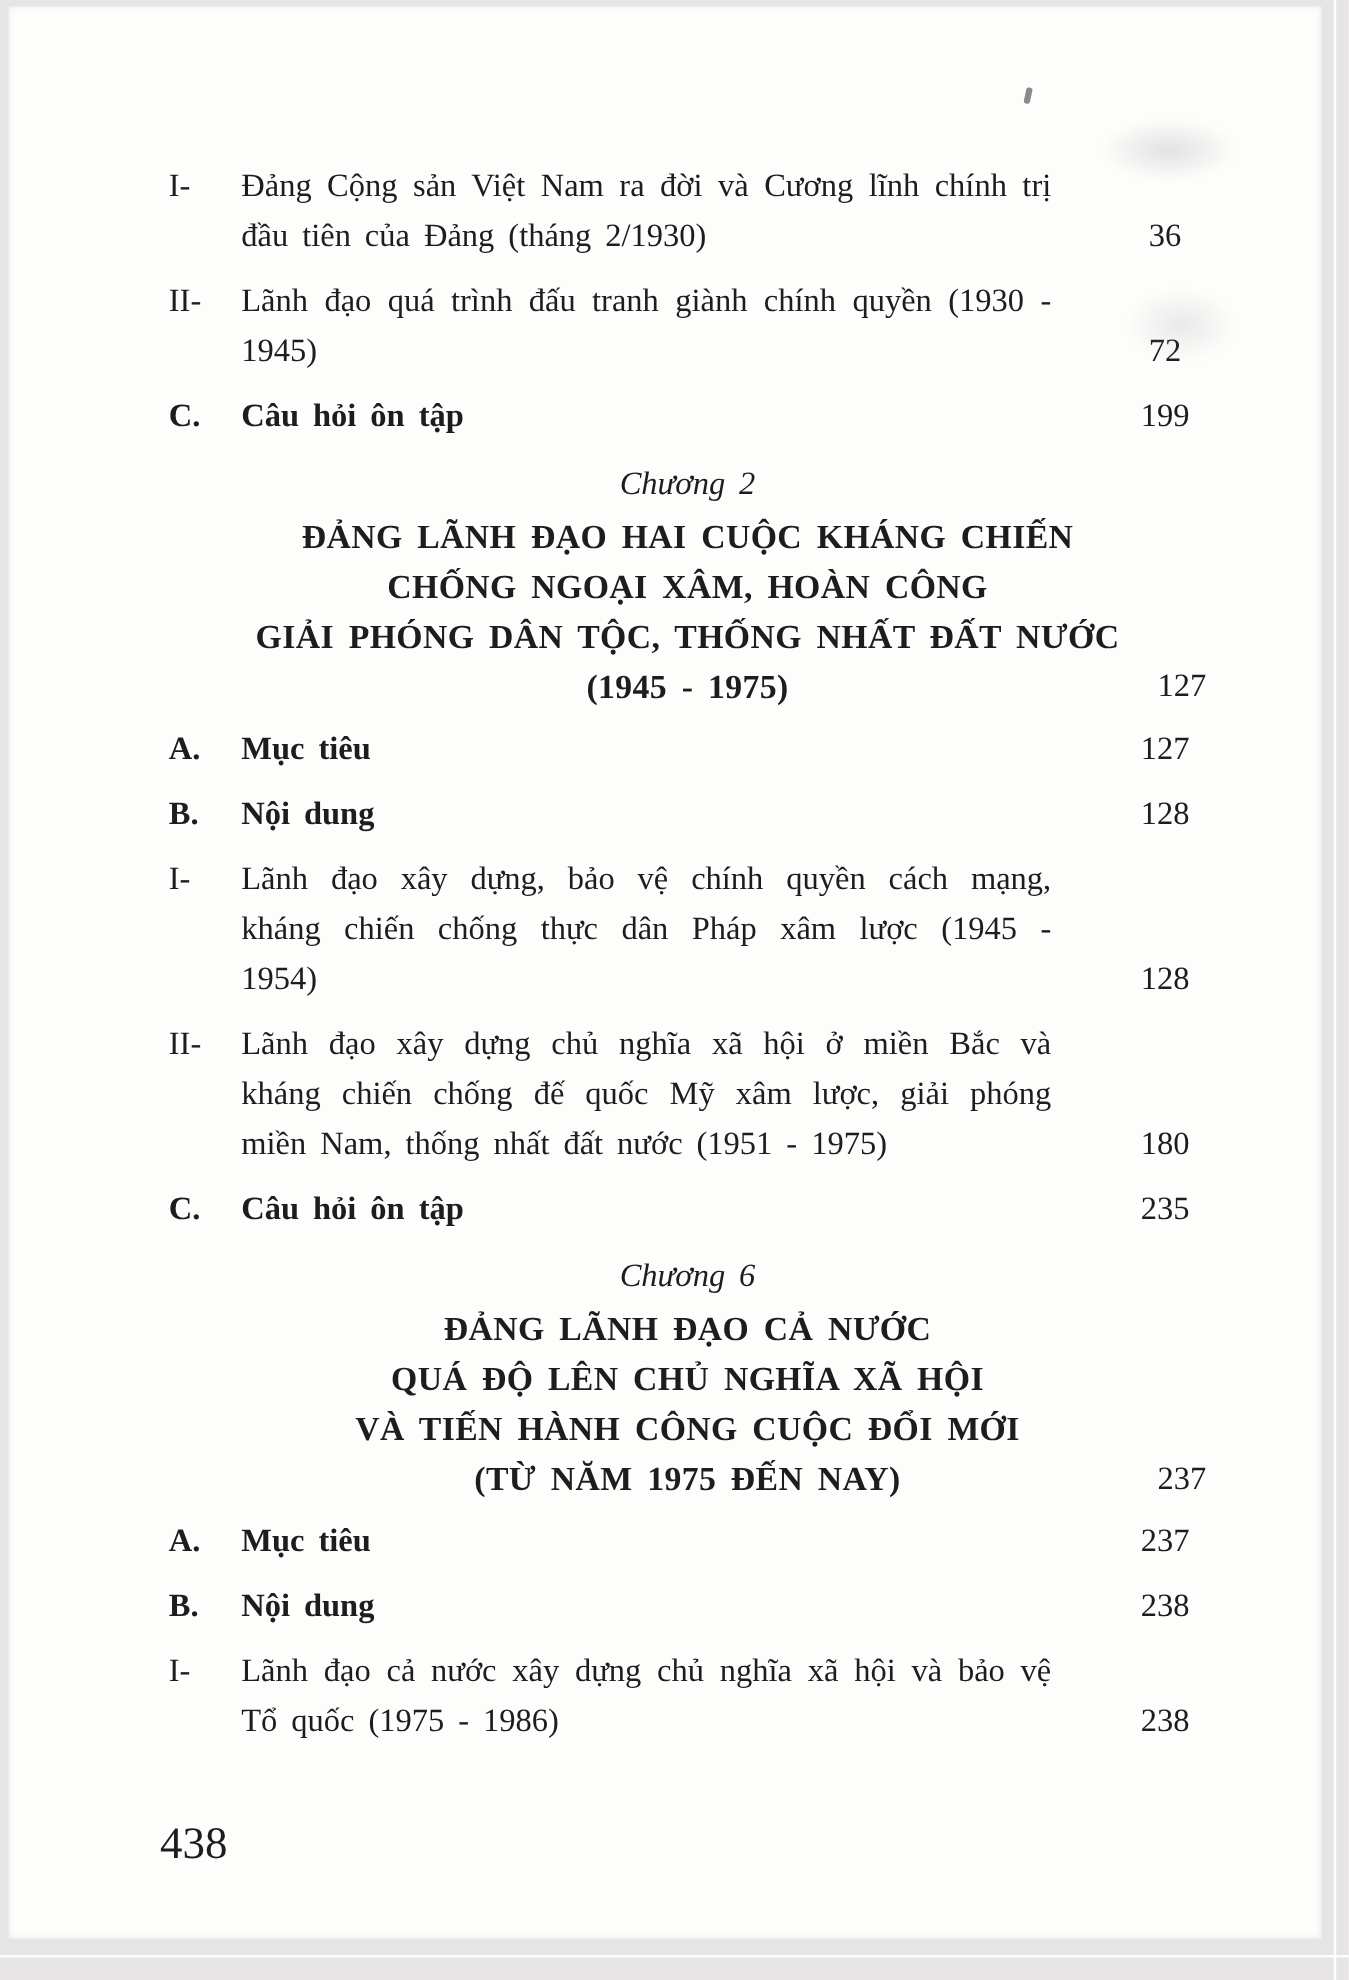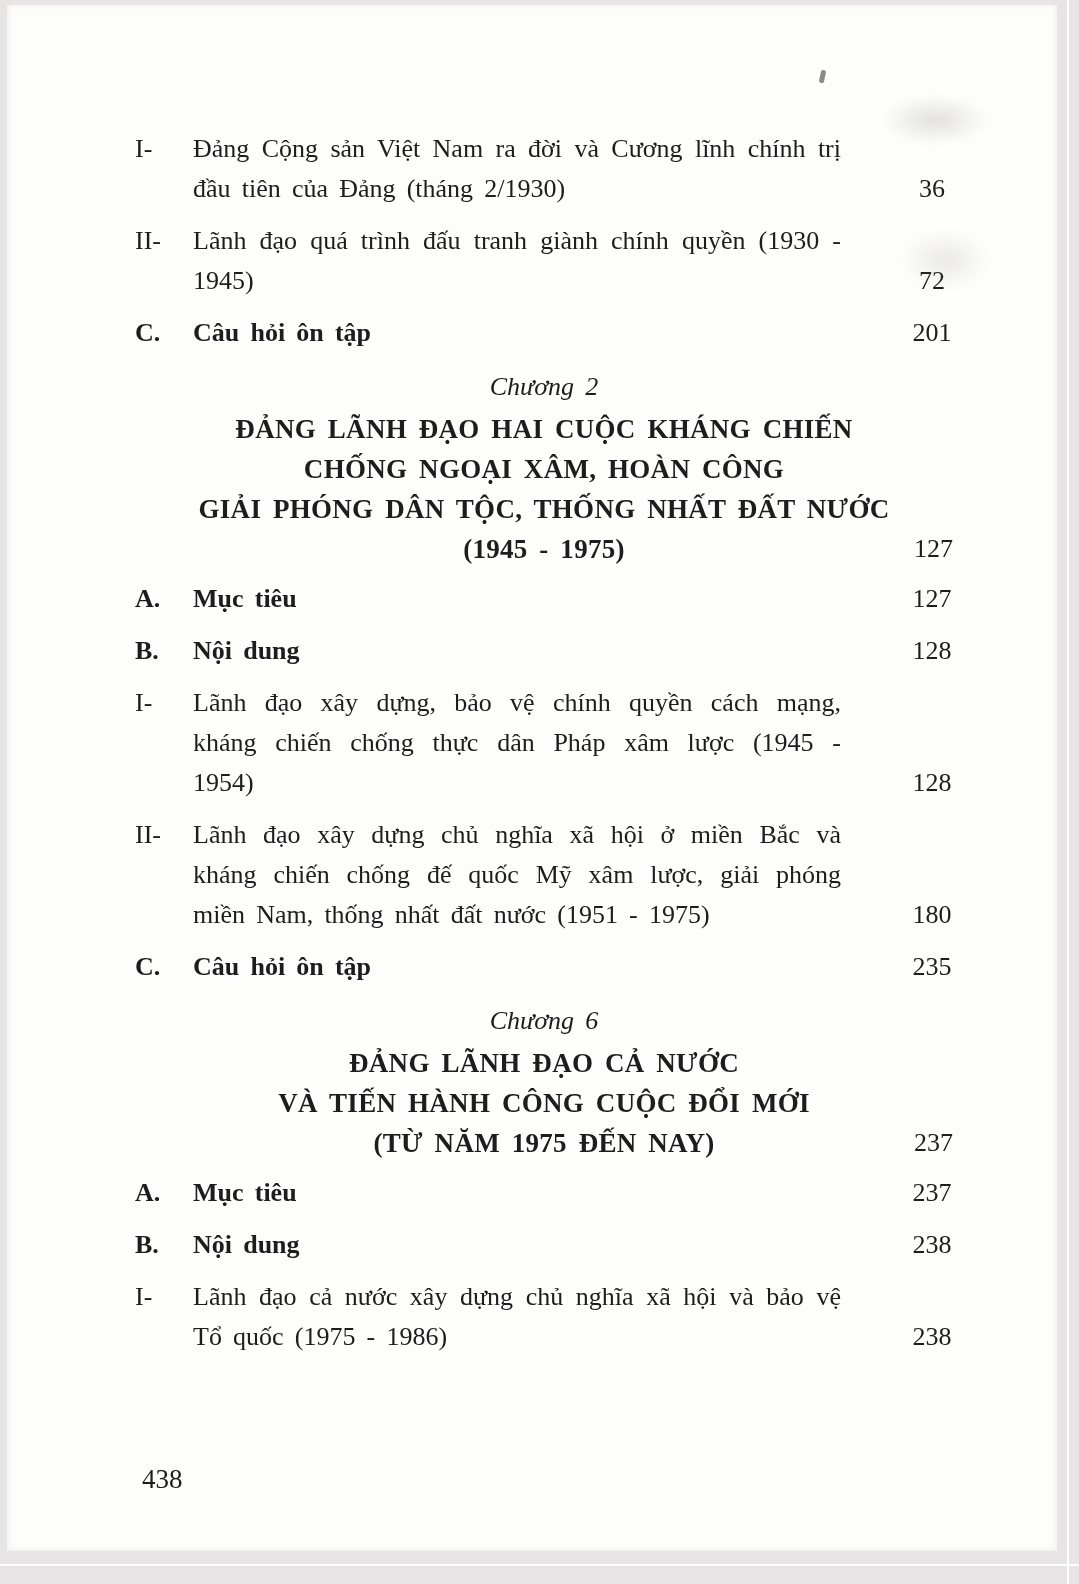--- a/index.html
+++ b/index.html
@@ -25,34 +25,34 @@
     word-spacing:0.18em;
   }
   .row { display:flex; margin-bottom:12px; }
   .row .lbl { flex:none; width:58px; }
   .row .txt { flex:1; text-align:justify; padding-right:58px; }
   .row .pg  { flex:none; width:66px; text-align:center; align-self:flex-end; }
   .row.bold .lbl, .row.bold .txt { font-weight:bold; }
   .chapter {
     position:relative;
     text-align:center;
-    margin:14px 12px 10px 0;
+    margin:14px 0 10px 0;
     padding-right:0;
   }
   .chapter .kicker { font-style:italic; margin-bottom:2px; }
   .chapter .title-line { font-weight:bold; font-size:27px; letter-spacing:0.3px; }
   .chapter .pg {
     position:absolute; right:0; bottom:0;
     width:66px; text-align:right;
     font-weight:normal; font-size:26px;
   }
   .folio {
     position:absolute;
-    left:135px; bottom:56px;
-    font-size:27px;
+    left:121px; bottom:56px;
+    font-size:36px;
   }
   
   .artifact { position:absolute; pointer-events:none; }
   .mark-apostrophe {
     left:820px; top:70px; width:5px; height:13px;
     background:#6f6b70; border-radius:2px; transform:rotate(12deg); opacity:.8;
   }
   .smudge-1 {
     left:880px; top:95px; width:110px; height:50px;
     background:radial-gradient(ellipse at center, rgba(150,145,148,.25), rgba(150,145,148,0) 70%);
@@ -86,21 +86,21 @@
 
     <div class="row">
       <span class="lbl">II-</span>
       <span class="txt">Lãnh đạo quá trình đấu tranh giành chính quyền (1930 - 1945)</span>
       <span class="pg">72</span>
     </div>
 
     <div class="row bold">
       <span class="lbl">C.</span>
       <span class="txt">Câu hỏi ôn tập</span>
-      <span class="pg">201</span>
+      <span class="pg">199</span>
     </div>
 
     <div class="chapter">
       <div class="kicker">Chương 2</div>
       <div class="title-line">ĐẢNG LÃNH ĐẠO HAI CUỘC KHÁNG CHIẾN</div>
       <div class="title-line">CHỐNG NGOẠI XÂM, HOÀN CÔNG</div>
       <div class="title-line">GIẢI PHÓNG DÂN TỘC, THỐNG NHẤT ĐẤT NƯỚC</div>
       <div class="title-line">(1945 - 1975)</div>
       <span class="pg">127</span>
     </div>
@@ -131,20 +131,21 @@
 
     <div class="row bold">
       <span class="lbl">C.</span>
       <span class="txt">Câu hỏi ôn tập</span>
       <span class="pg">235</span>
     </div>
 
     <div class="chapter">
       <div class="kicker">Chương 6</div>
       <div class="title-line">ĐẢNG LÃNH ĐẠO CẢ NƯỚC</div>
+      <div class="title-line">QUÁ ĐỘ LÊN CHỦ NGHĨA XÃ HỘI</div>
       <div class="title-line">VÀ TIẾN HÀNH CÔNG CUỘC ĐỔI MỚI</div>
       <div class="title-line">(TỪ NĂM 1975 ĐẾN NAY)</div>
       <span class="pg">237</span>
     </div>
 
     <div class="row bold">
       <span class="lbl">A.</span>
       <span class="txt">Mục tiêu</span>
       <span class="pg">237</span>
     </div>

